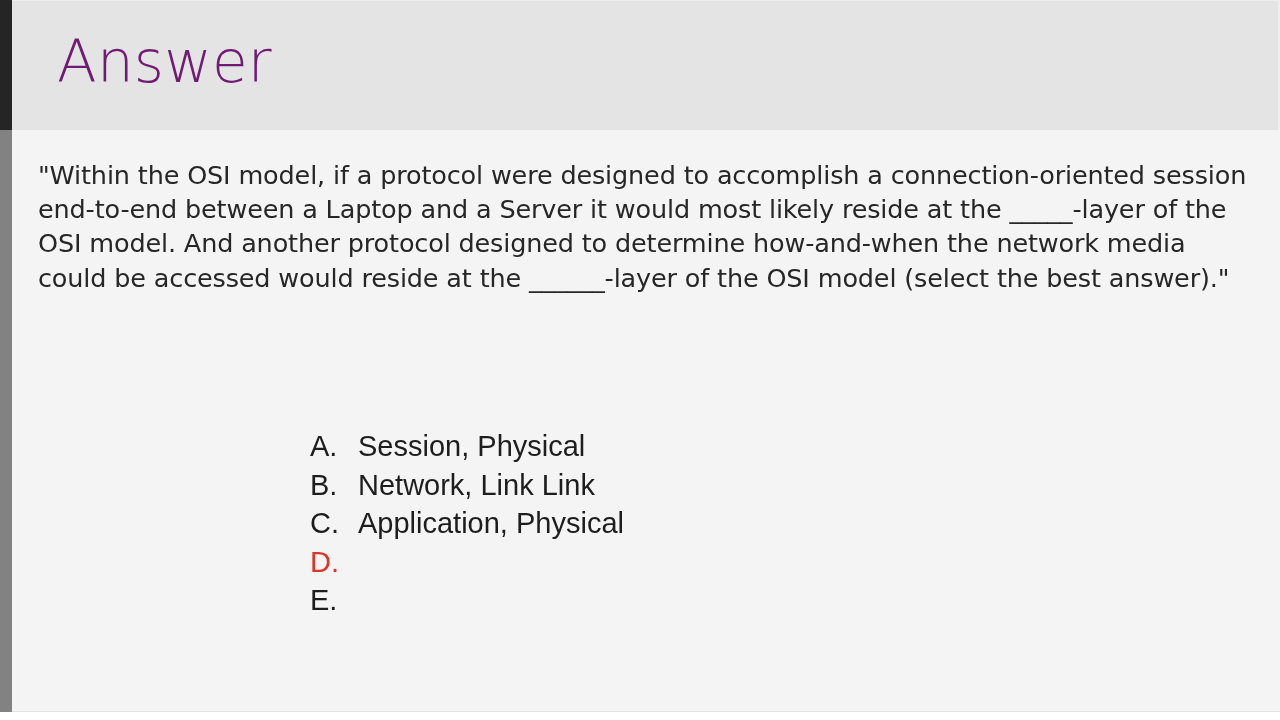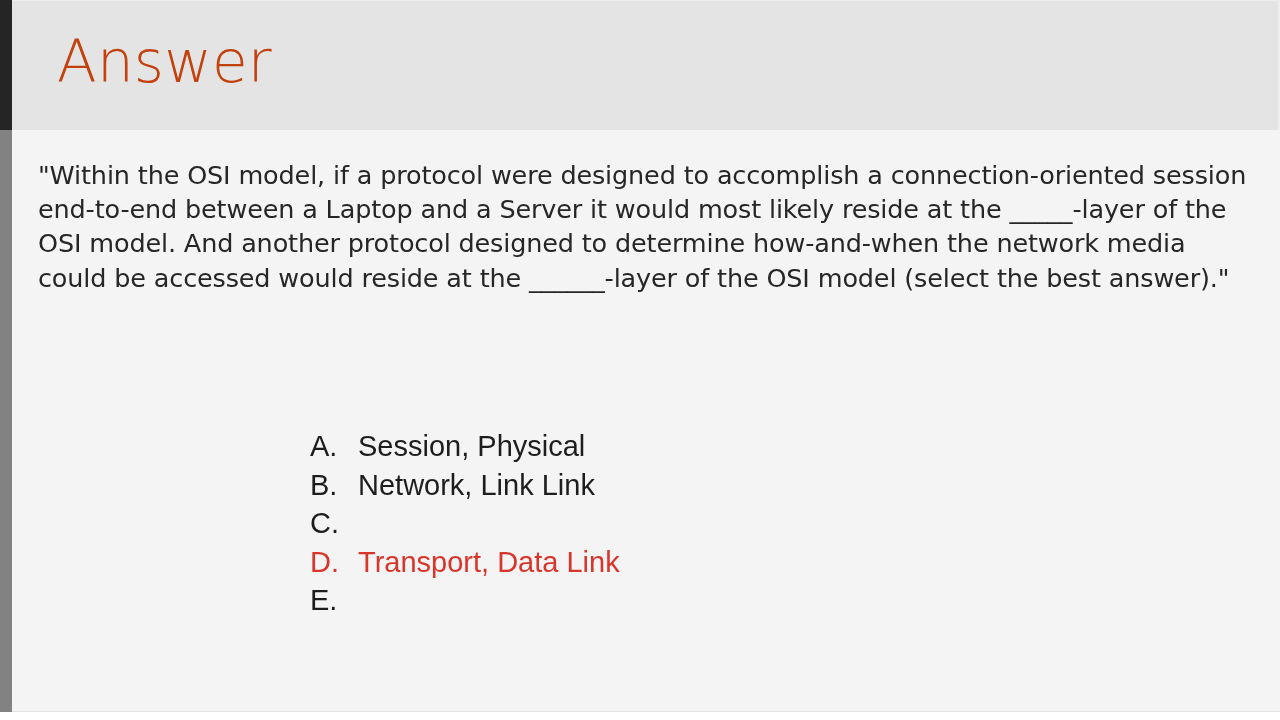--- a/index.html
+++ b/index.html
@@ -54,21 +54,21 @@
     height: 130px;
     background: #efefef;
   }
   .slide-title {
     position: absolute;
     left: 45px;
     top: 28px;
     font-size: 58px;
     font-weight: 300;
     letter-spacing: 0.2px;
-    color: #c2410c;
+    color: #701a75;
     line-height: 1.15;
     white-space: nowrap;
     font-family: "DejaVu Sans", sans-serif;
   }
 
   
   .body-area {
     position: absolute;
     left: 12px;
     top: 130px;
@@ -148,25 +148,25 @@
         <span class="option-text">Session, Physical</span>
       </div>
 
       <div class="option-row">
         <span class="option-letter">B.</span>
         <span class="option-text">Network, Link Link</span>
       </div>
 
       <div class="option-row">
         <span class="option-letter">C.</span>
+        <span class="option-text">Application, Physical</span>
       </div>
 
       <div class="option-row highlight">
         <span class="option-letter">D.</span>
-        <span class="option-text">Transport, Data Link</span>
       </div>
 
       <div class="option-row">
         <span class="option-letter">E.</span>
       </div>
 
     </div>
 
   </div>
 

